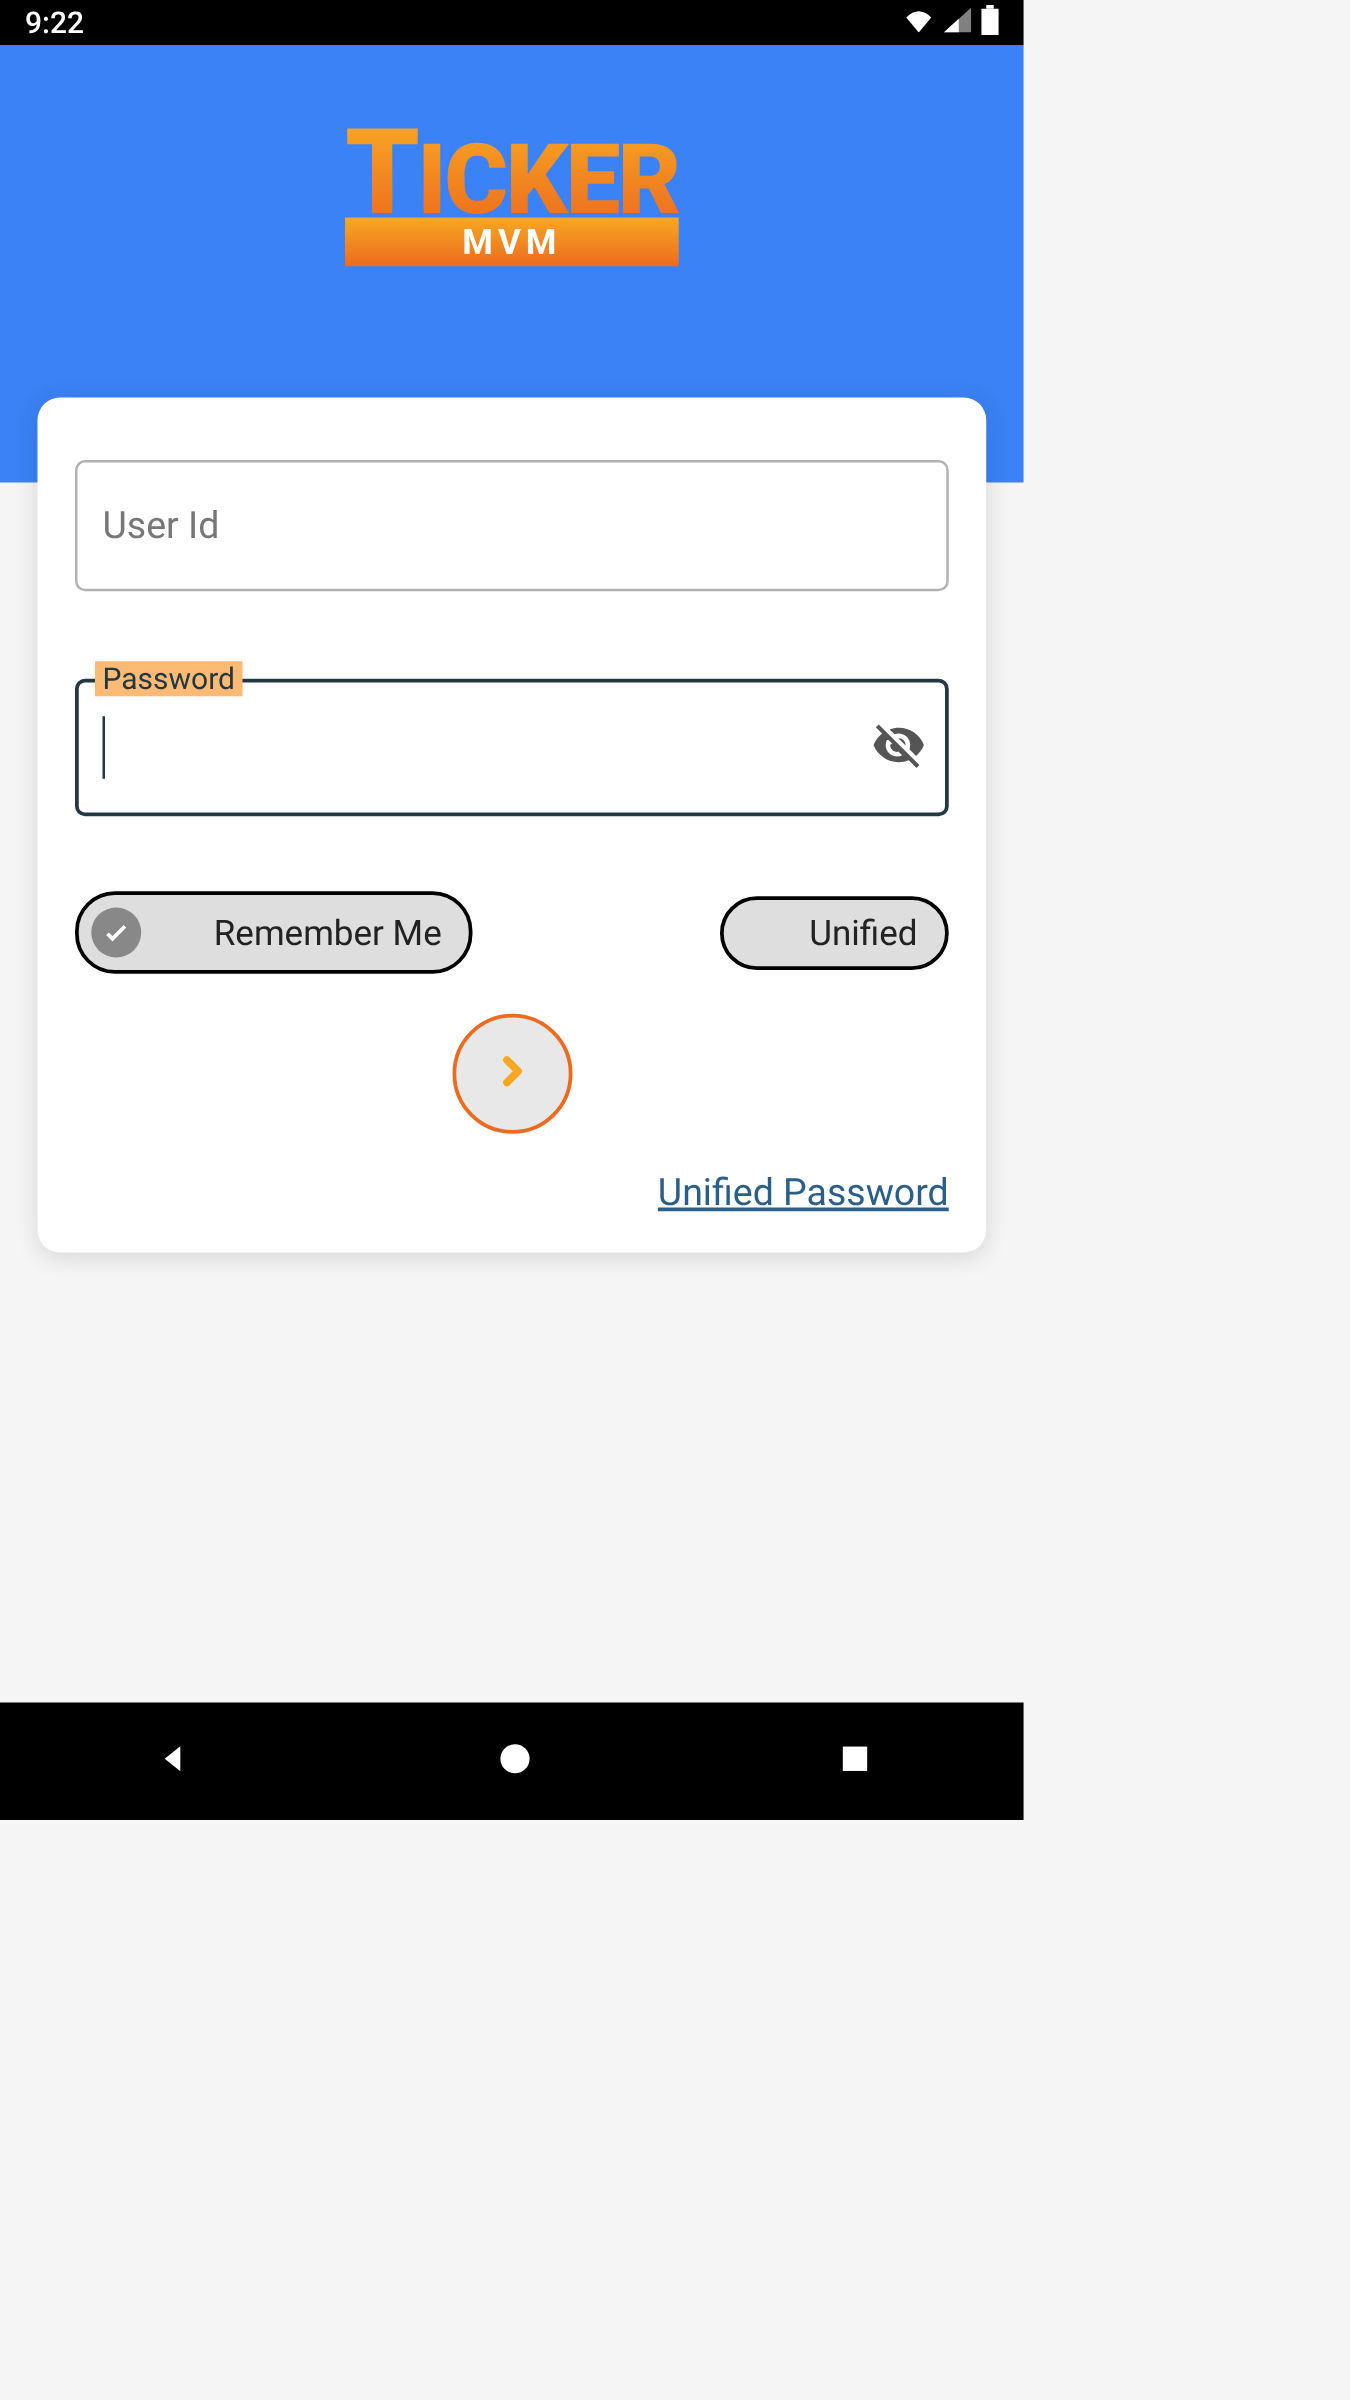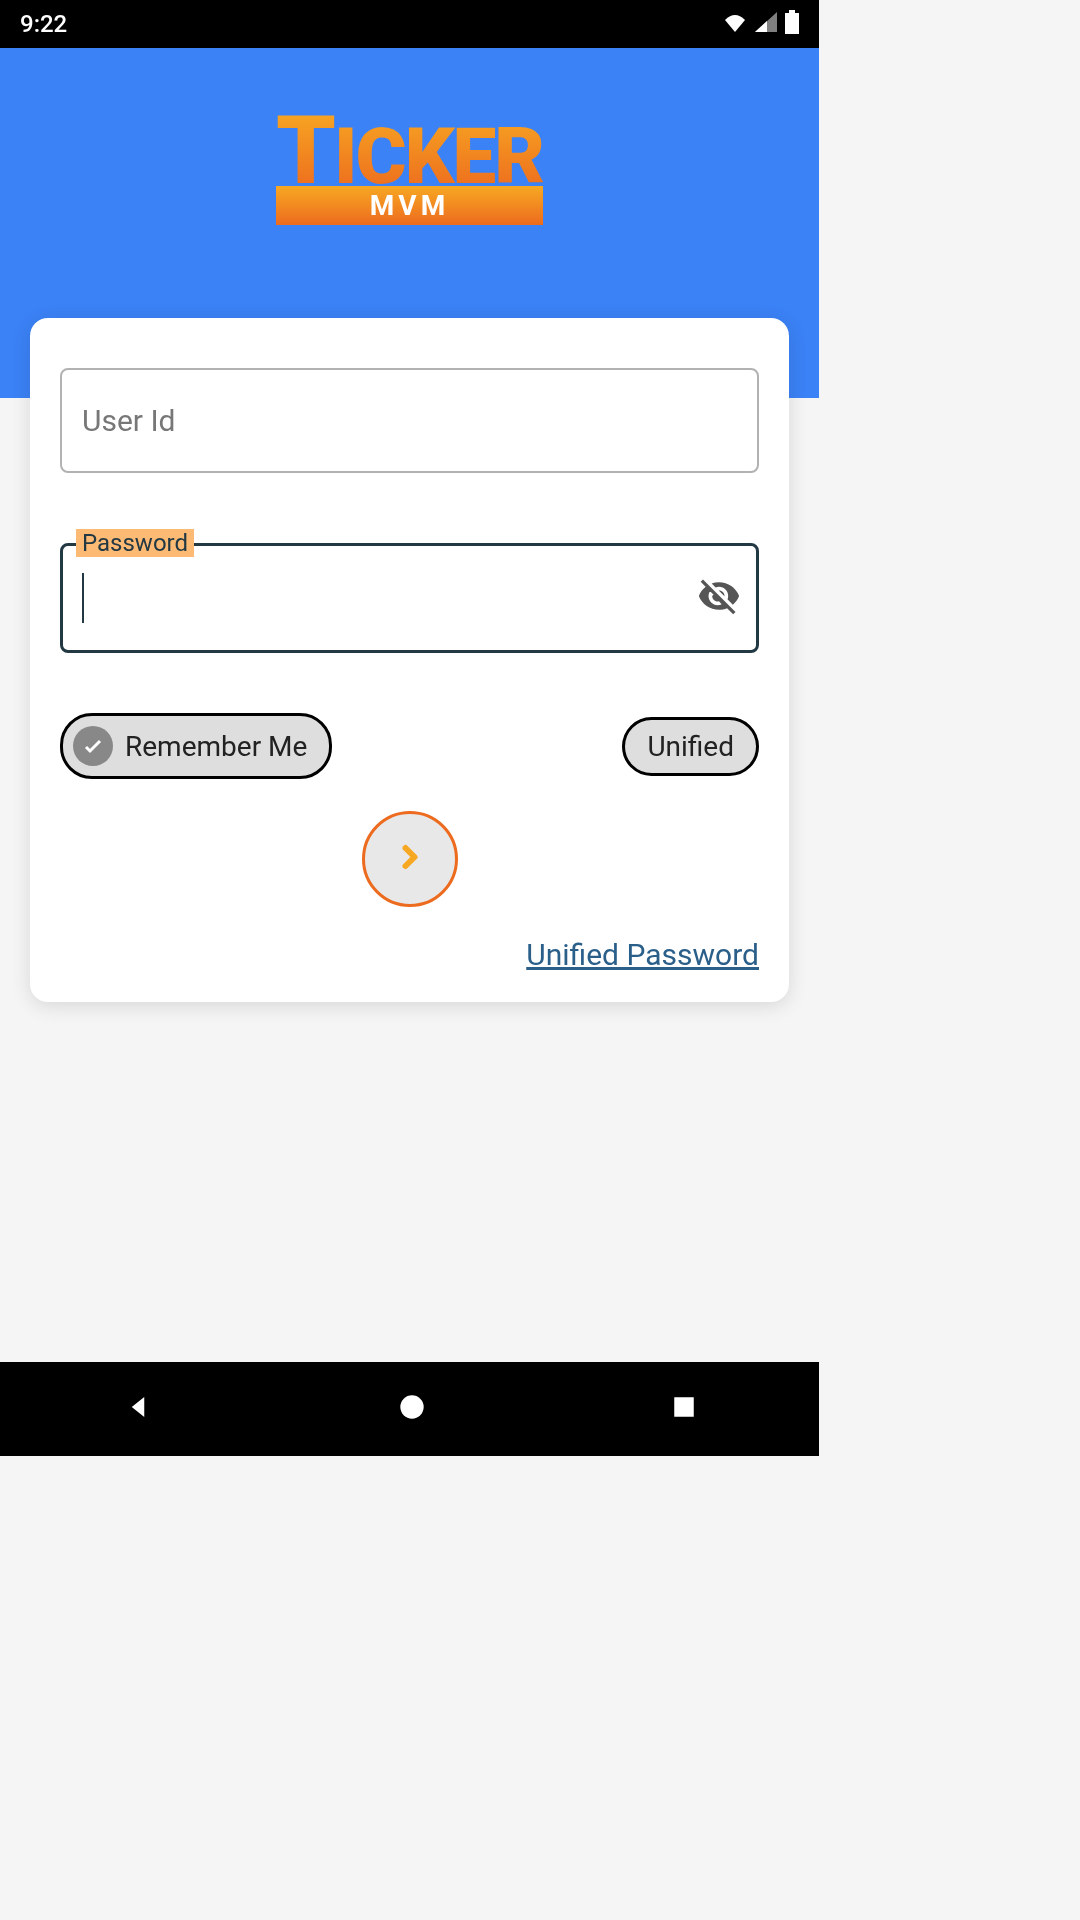--- a/index.html
+++ b/index.html
@@ -9,21 +9,21 @@
       font-family: Roboto, -apple-system, sans-serif;
     }
     body {
       width: 819px;
       height: 1456px;
       background: #f5f5f5;
       position: relative;
       overflow: hidden;
     }
     .status-bar {
-      height: 48px;
+      height: 36px;
       background: #000;
       display: flex;
       align-items: center;
       justify-content: space-between;
       padding: 0 20px;
       color: #fff;
     }
     .status-time {
       font-size: 24px;
       font-weight: 500;
@@ -172,20 +172,21 @@
       border-radius: 50%;
       background: #888;
       display: flex;
       align-items: center;
       justify-content: center;
       margin-right: 12px;
     }
     .chip-label {
       font-size: 28px;
       color: #222;
+      margin-left: 46px;
     }
     .submit-row {
       display: flex;
       justify-content: center;
       margin-bottom: 30px;
     }
     .submit-btn {
       width: 96px;
       height: 96px;
       border-radius: 50%;

